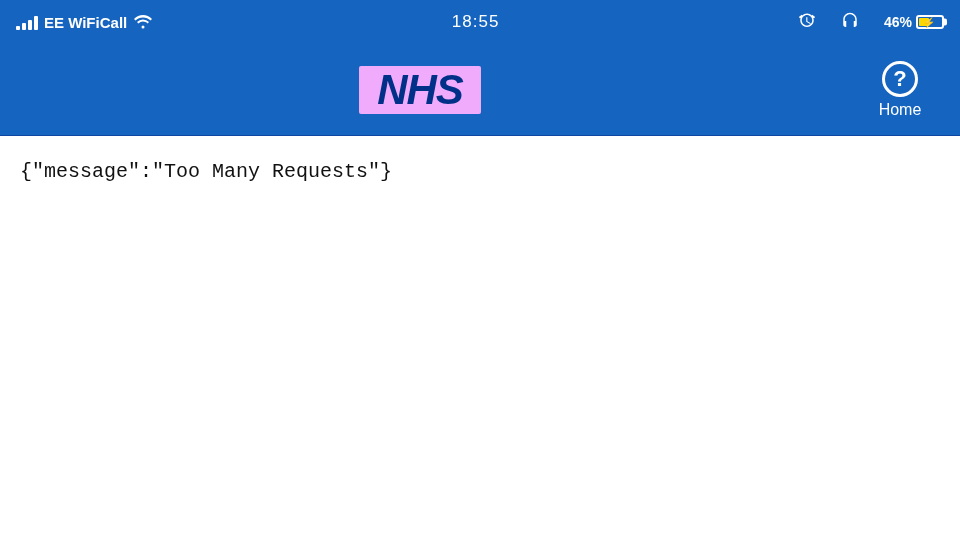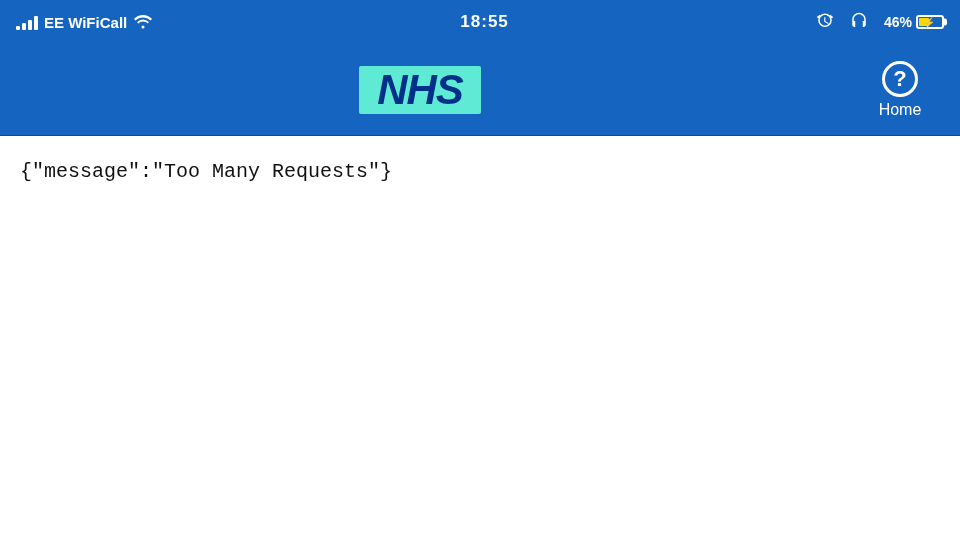--- a/index.html
+++ b/index.html
@@ -46,27 +46,27 @@
       border-radius: 1px;
     }
 
     .signal-bars span:nth-child(1) { height: 4px; }
     .signal-bars span:nth-child(2) { height: 7px; }
     .signal-bars span:nth-child(3) { height: 10px; }
     .signal-bars span:nth-child(4) { height: 14px; }
 
     .status-center {
       font-size: 17px;
-      font-weight: 700;
+      font-weight: 400;
       letter-spacing: 1px;
     }
 
     .status-right {
       display: flex;
-      gap: 16px;
+      gap: 25px;
     }
 
     .battery-wrapper {
       display: flex;
       align-items: center;
       gap: 4px;
       font-size: 14px;
       font-weight: 600;
     }
 
@@ -151,21 +151,21 @@
     }
 
     .nav-center {
       flex: 1;
       display: flex;
       align-items: center;
       justify-content: center;
     }
 
     .nhs-logo {
-      background: #5eead4;
+      background: #f0abfc;
       color: #003087;
       font-size: 42px;
       font-weight: 900;
       font-style: italic;
       padding: 0 18px;
       letter-spacing: -1px;
       font-family: 'Arial Black', Arial, sans-serif;
       border-radius: 2px;
     }
 

